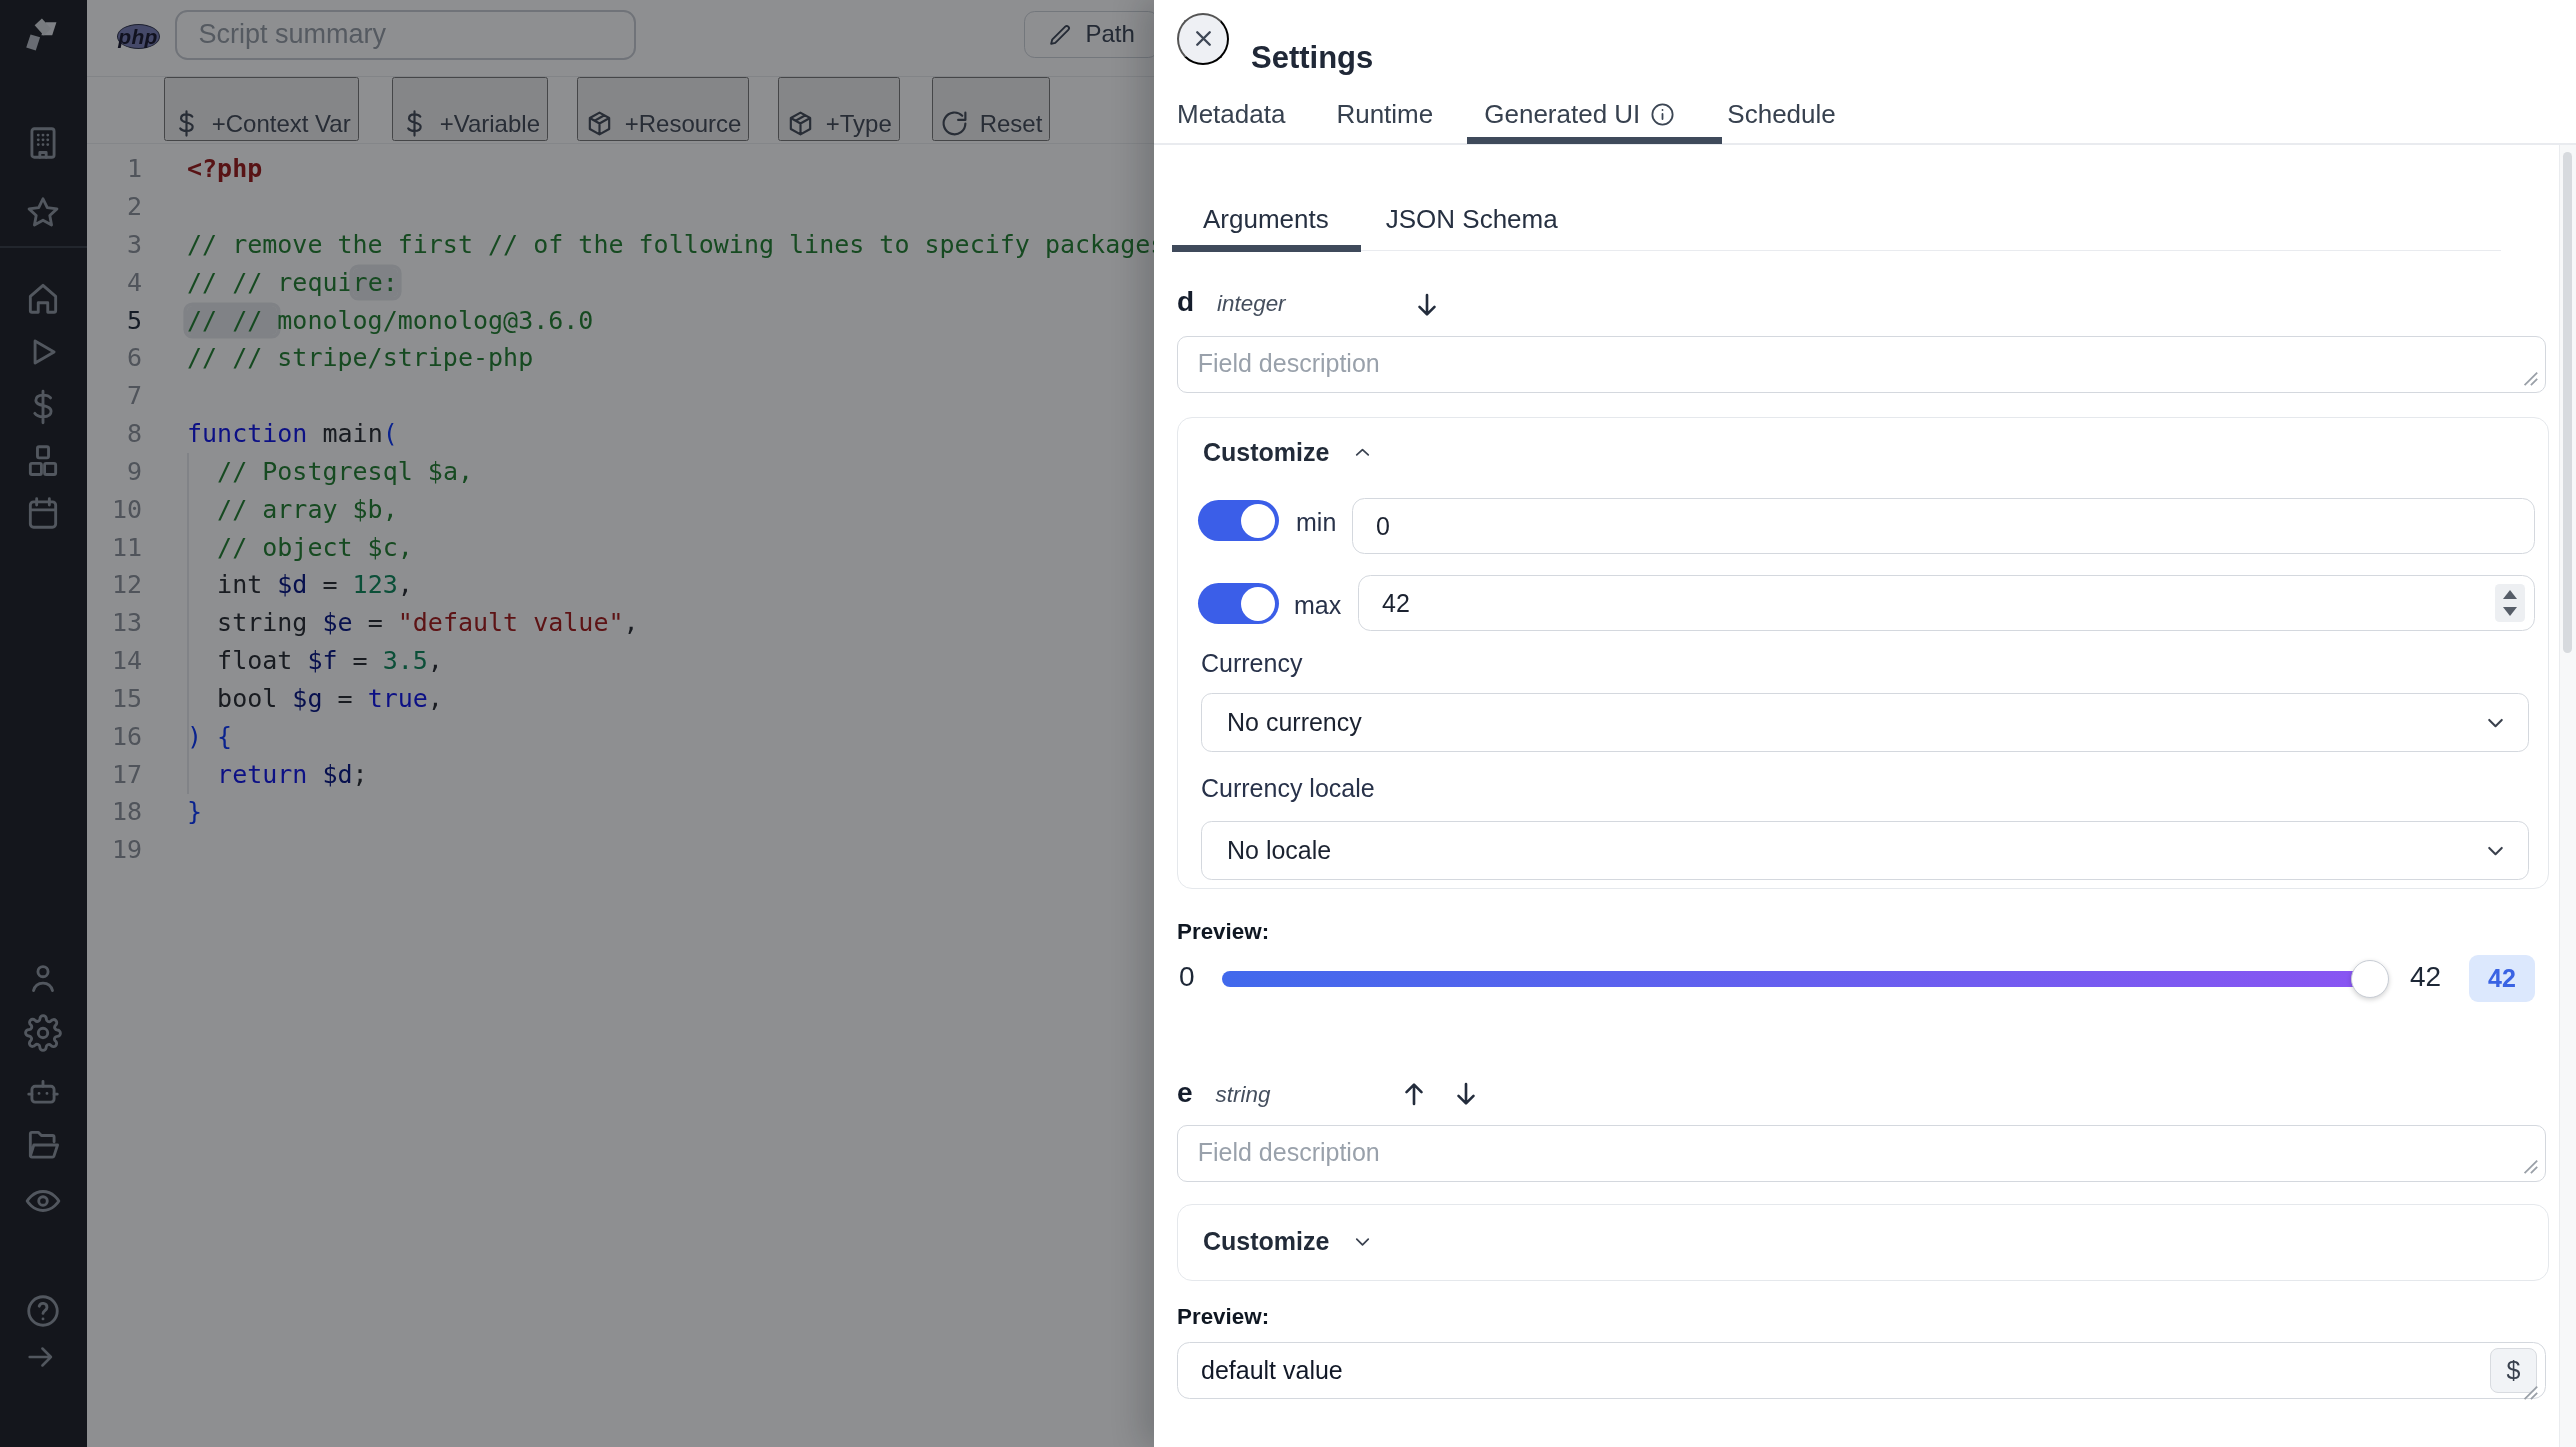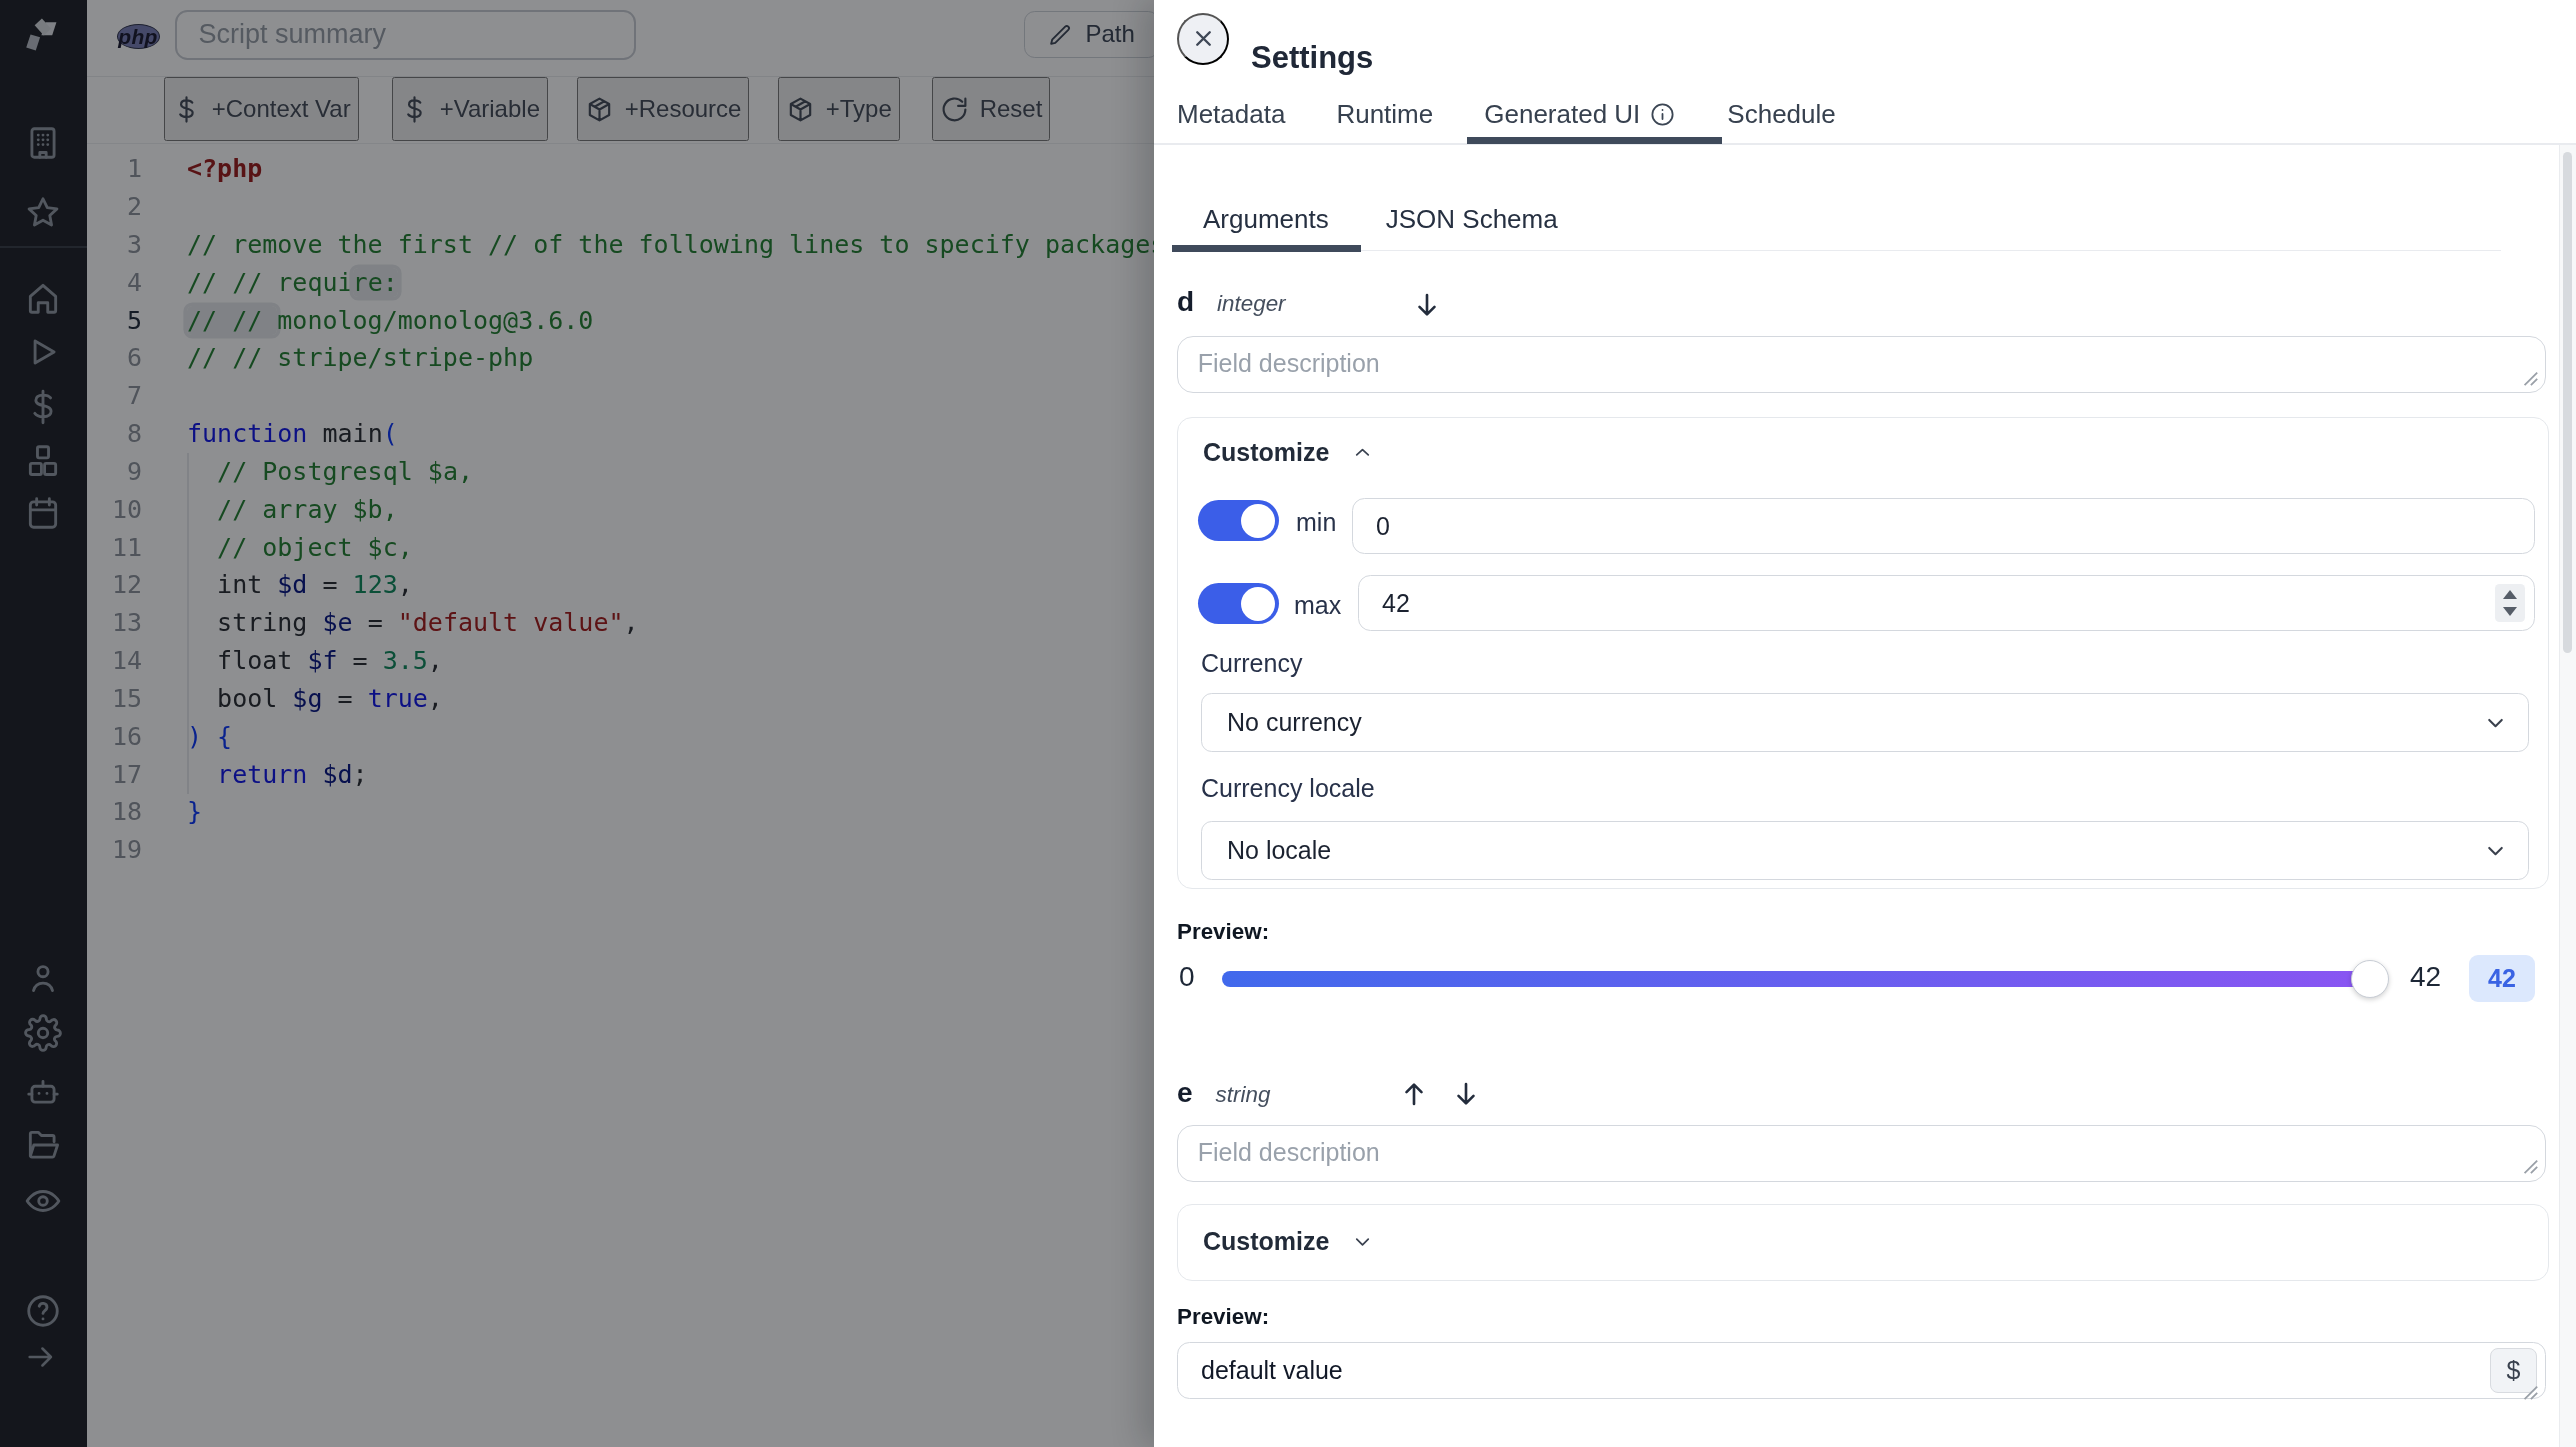--- a/index.html
+++ b/index.html
@@ -21,21 +21,21 @@
              background:#767bb3;border:1.8px solid #2a2f47;display:flex;align-items:center;justify-content:center;
              font-style:italic;font-weight:bold;font-size:21px;color:#14142a;letter-spacing:0.4px;}
   .summary-input{position:absolute;left:88px;top:9.8px;width:461px;height:50px;border:2.2px solid #c7cbd1;
                  border-radius:12.5px;background:#fff;font-size:27px;font-weight:500;color:#374151;
                  padding:0 21.5px;box-sizing:border-box;outline:none;font-family:inherit;}
   .summary-input::placeholder{color:#949ba4;}
   .path-btn{position:absolute;left:937px;top:10.7px;height:47px;padding:0 23px;border:1.8px solid #cdd2d8;
             border-radius:10.7px;background:#fff;display:flex;align-items:center;gap:12.5px;
             font-size:24px;color:#374151;}
   .toolbar{position:absolute;left:0;top:77px;right:0;height:64px;background:#fff;}
-  .tb-item{position:absolute;top:0;height:64px;display:flex;align-items:center;gap:10.7px;
+  .tb-item{position:absolute;top:0;height:64px;display:flex;align-items:flex-end;gap:10.7px;
            font-size:24px;color:#3f4754;}
   .tb-ic{width:29px;height:29px;color:#3f4754;}
   .status-dot{position:absolute;left:20.6px;top:89px;width:20.6px;height:20.6px;border-radius:50%;background:#57b368;}
   .tb-toggle{position:absolute;left:993px;top:94px;width:50px;height:28px;border-radius:14.3px;background:#c6ccd4;}
   .tb-toggle::after{content:"";position:absolute;left:2.7px;top:2.7px;width:22.4px;height:22.4px;border-radius:50%;background:#fff;}
 
   
   .editor{position:absolute;left:0;top:143px;right:0;bottom:0;background:#fff;border-top:1.3px solid #eceef0;
           font-family:"DejaVu Sans Mono",monospace;font-size:25px;}
   .code-line{position:absolute;left:0;right:0;height:38px;line-height:38px;white-space:pre;}
@@ -69,21 +69,21 @@
   .tab-underline{position:absolute;left:313px;top:137px;width:255px;height:7.2px;background:#3f4a5b;}
   .subtabs-row{position:absolute;left:49px;top:204px;height:39px;display:flex;gap:57px;
                font-size:26px;font-weight:500;color:#263041;}
   .subtabs-border{position:absolute;left:18px;top:250px;width:1329px;height:1.3px;background:#e9ebef;}
   .subtab-underline{position:absolute;left:18px;top:245px;width:189px;height:7.2px;background:#3f4a5b;}
 
   .field-head-name{font-size:28px;font-weight:bold;color:#151d2c;}
   .field-head-type{font-size:22.4px;font-style:italic;color:#454f5e;margin-left:23px;}
   .order-ic{position:absolute;width:30px;height:30px;color:#232c3c;}
 
-  .desc-area{position:absolute;left:23px;width:1369px;height:57px;border:1.8px solid #d4d8de;border-radius:16px;
+  .desc-area{position:absolute;left:23px;width:1369px;height:57px;border:1.8px solid #d4d8de;border-radius:10px;
              background:#fff;font-family:inherit;font-size:25px;color:#111827;padding:11.6px 19.7px;
              box-sizing:border-box;resize:none;outline:none;overflow:hidden;}
   .desc-area::placeholder{color:#99a1ab;}
   .resize-corner{position:absolute;width:18px;height:18px;color:#9aa0a8;}
 
   .customize-box{position:absolute;left:23px;width:1372px;border:1.8px solid #e5e8ec;border-radius:15px;
                  background:#fff;box-sizing:border-box;}
   .cz-head{position:absolute;left:25px;display:flex;align-items:center;gap:21.5px;
            font-size:25px;font-weight:600;color:#222b39;}
   .chev{width:23px;height:23px;color:#3a4250;}

